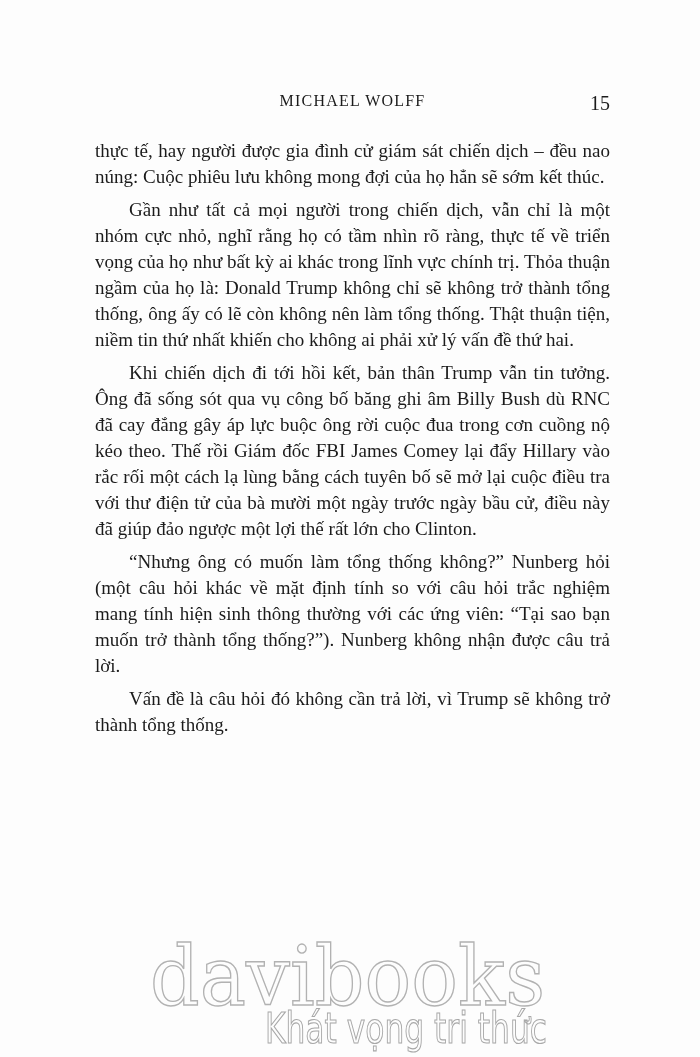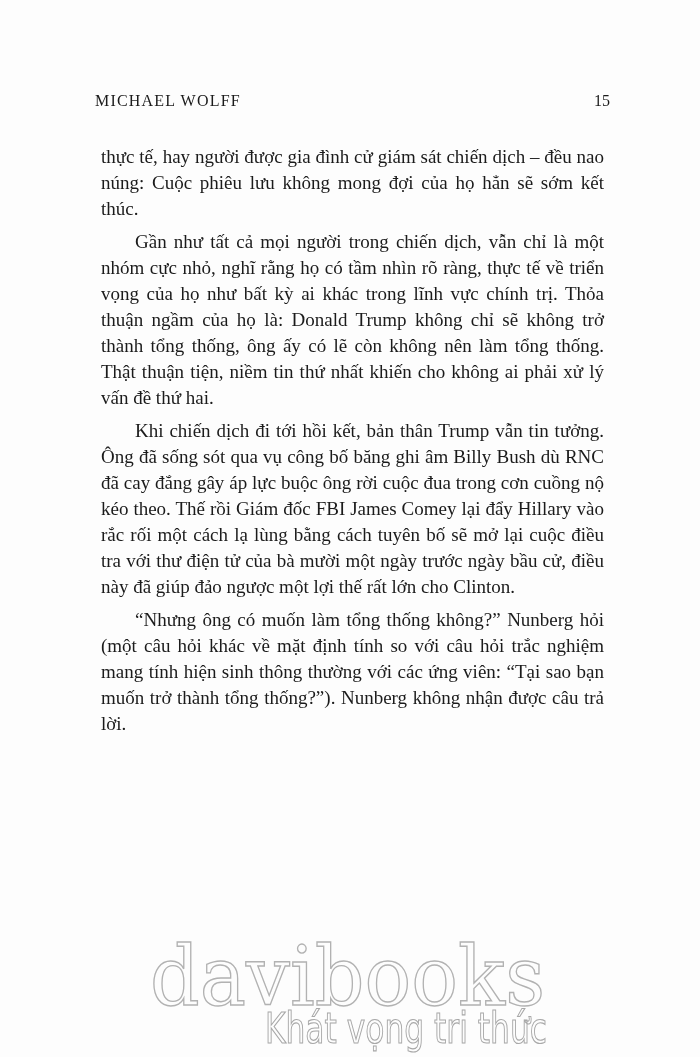--- a/index.html
+++ b/index.html
@@ -13,30 +13,31 @@
     position:relative;
     width:700px;height:1057px;
     background:var(--paper);
     overflow:hidden;
     font-family:"Liberation Serif","DejaVu Serif",serif;
     color:var(--ink);
   }
   .header{position:absolute;left:95px;top:92px;width:515px;height:22px;}
   .running-title{
     position:absolute;left:0;right:0;top:0;
+    text-align:center;
     font-size:16px;letter-spacing:1.2px;
     white-space:nowrap;
   }
-  .page-number{position:absolute;right:0;top:0;font-size:16px;}
+  .page-number{position:absolute;right:0;top:0;font-size:20px;}
   .body-text{
     position:absolute;left:95px;top:138px;width:515px;
     font-size:19px;line-height:26px;
     text-align:justify;
   }
-  .body-text p{margin:6px;text-indent:34px;}
+  .body-text p{margin:0;text-indent:34px;}
   .body-text p.no-indent{text-indent:0;}
   .body-text p + p{margin-top:7px;}
   .it{}
   .watermark{position:absolute;left:0;top:940px;pointer-events:none;}
   .wm-main{
     font-family:"DejaVu Serif",serif;
     font-size:83px;
     fill:none;stroke:var(--wm-main);stroke-width:1.4px;
   }
   .wm-tagline{
@@ -53,20 +54,21 @@
   <div class="header">
     <span class="running-title">MICHAEL WOLFF</span>
     <span class="page-number">15</span>
   </div>
 
   <div class="body-text">
       <p class="no-indent"><span>thực tế, hay người được gia đình cử giám sát chiến dịch – đều nao núng: Cuộc phiêu lưu không mong đợi của họ hẳn sẽ sớm kết thúc.</span></p>
       <p><span>Gần như tất cả mọi người trong chiến dịch, vẫn chỉ là một nhóm cực nhỏ, nghĩ rằng họ có tầm nhìn rõ ràng, thực tế về triển vọng của họ như bất kỳ ai khác trong lĩnh vực chính trị. Thỏa thuận ngầm của họ là: Donald Trump không chỉ sẽ </span><span class="it">không</span><span> trở thành tổng thống, ông ấy có lẽ còn không nên làm tổng thống. Thật thuận tiện, niềm tin thứ nhất khiến cho không ai phải xử lý vấn đề thứ hai.</span></p>
       <p><span>Khi chiến dịch đi tới hồi kết, bản thân Trump vẫn tin tưởng. Ông đã sống sót qua vụ công bố băng ghi âm Billy Bush dù RNC đã cay đắng gây áp lực buộc ông rời cuộc đua trong cơn cuồng nộ kéo theo. Thế rồi Giám đốc FBI James Comey lại đẩy Hillary vào rắc rối một cách lạ lùng bằng cách tuyên bố sẽ mở lại cuộc điều tra với thư điện tử của bà mười một ngày trước ngày bầu cử, điều này đã giúp đảo ngược một lợi thế rất lớn cho Clinton.</span></p>
       <p><span>“Nhưng ông có muốn làm tổng thống không?” Nunberg hỏi (một câu hỏi khác về mặt định tính so với câu hỏi trắc nghiệm mang tính hiện sinh thông thường với các ứng viên: “Tại sao bạn muốn trở thành tổng thống?”). Nunberg không nhận được câu trả lời.</span></p>
+      <p><span>Vấn đề là câu hỏi đó không cần trả lời, vì Trump sẽ không trở thành tổng thống.</span></p>
     </div>
 
   <svg class="watermark" width="700" height="117" viewBox="0 0 700 117" aria-hidden="true">
     <text class="wm-main" x="150" y="65" textLength="395" lengthAdjust="spacingAndGlyphs">davibooks</text>
     <text class="wm-tagline" x="265" y="103" textLength="282" lengthAdjust="spacingAndGlyphs">Khát vọng tri thức</text>
   </svg>
 
 </div>
 
 </body></html>

